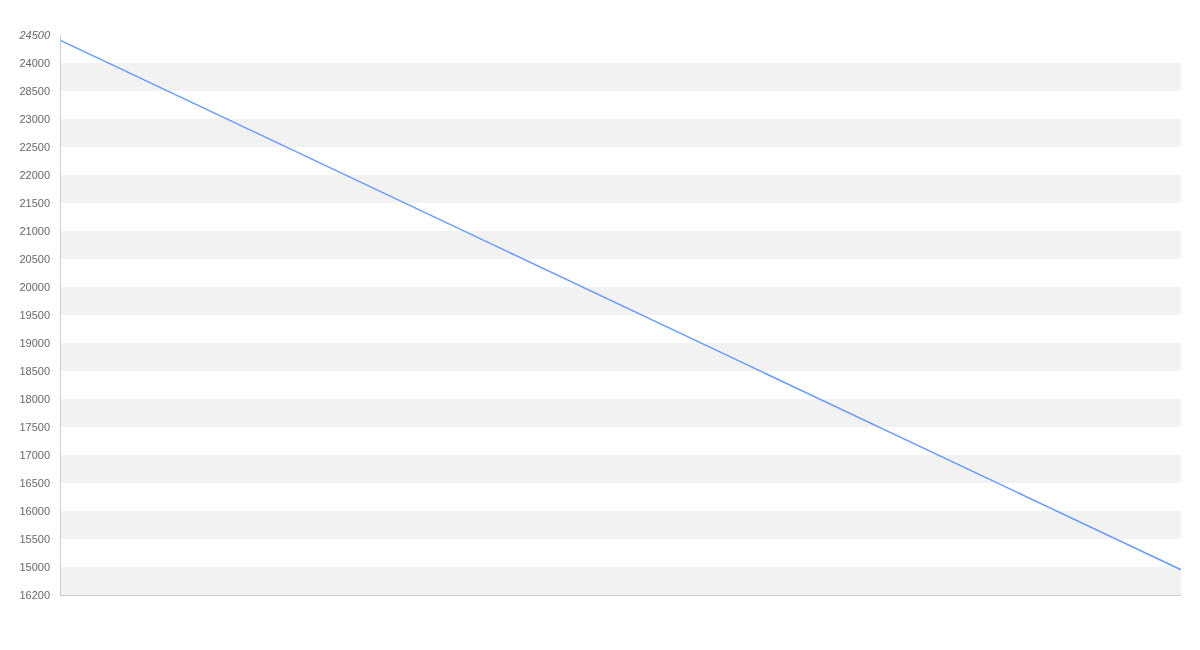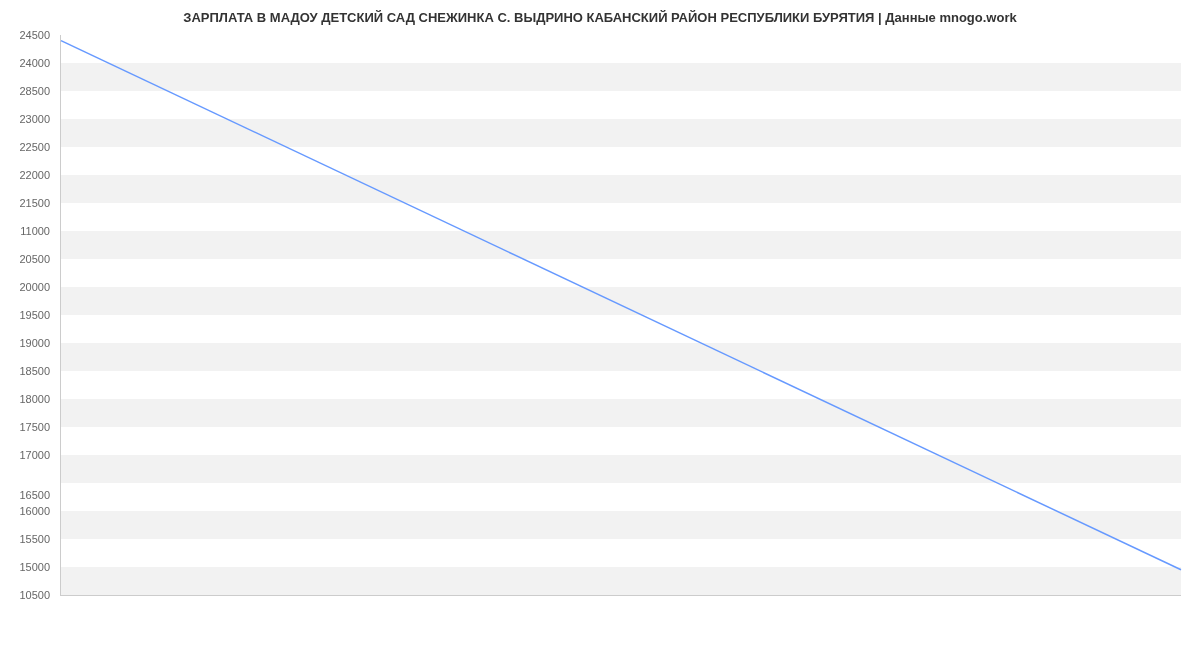--- a/index.html
+++ b/index.html
@@ -69,43 +69,42 @@
     top: 0;
     width: 100%;
     height: 100%;
     overflow: visible;
   }
 </style>
 </head>
 <body>
 
 <div class="chart-container">
-  <div class="chart-title">ЗАРПЛАТА В МАДОУ ДЕТСКИЙ САД СНЕЖИНКА С. ВЫДРИНО КАБАНСКИЙ РАЙОН РЕСПУБЛИКИ БУРЯТИЯ | Данные mnogo.work</div>
   <div class="y-axis-labels">
-      <div class="y-label" style="top: 560px;">10500</div>
+      <div class="y-label" style="top: 560px;">16200</div>
       <div class="y-label" style="top: 532px;">15000</div>
       <div class="y-label" style="top: 504px; text-align: center;">15500</div>
       <div class="y-label" style="top: 476px;">16000</div>
-      <div class="y-label" style="top: 460px;">16500</div>
+      <div class="y-label" style="top: 448px;">16500</div>
       <div class="y-label" style="top: 420px;">17000</div>
       <div class="y-label" style="top: 392px;">17500</div>
       <div class="y-label" style="top: 364px;">18000</div>
       <div class="y-label" style="top: 336px;">18500</div>
       <div class="y-label" style="top: 308px;">19000</div>
       <div class="y-label" style="top: 280px;">19500</div>
       <div class="y-label" style="top: 252px; margin-left: 24px;">20000</div>
       <div class="y-label" style="top: 224px;">20500</div>
-      <div class="y-label" style="top: 196px;">11000</div>
+      <div class="y-label" style="top: 196px;">21000</div>
       <div class="y-label" style="top: 168px;">21500</div>
       <div class="y-label" style="top: 140px;">22000</div>
       <div class="y-label" style="top: 112px;">22500</div>
       <div class="y-label" style="top: 84px;">23000</div>
       <div class="y-label" style="top: 56px;">28500</div>
       <div class="y-label" style="top: 28px;">24000</div>
-      <div class="y-label" style="top: 0px;">24500</div>
+      <div class="y-label" style="top: 0px; font-style: italic;">24500</div>
     </div>
   <div class="plot-area">
     <div>
         <div class="grid-band" style="top: 532px; height: 28px;"></div>
         <div class="grid-band" style="top: 476px; height: 28px;"></div>
         <div class="grid-band" style="top: 420px; height: 28px;"></div>
         <div class="grid-band" style="top: 364px; height: 28px;"></div>
         <div class="grid-band" style="top: 308px; height: 28px;"></div>
         <div class="grid-band" style="top: 252px; height: 28px;"></div>
         <div class="grid-band" style="top: 196px; height: 28px;"></div>

